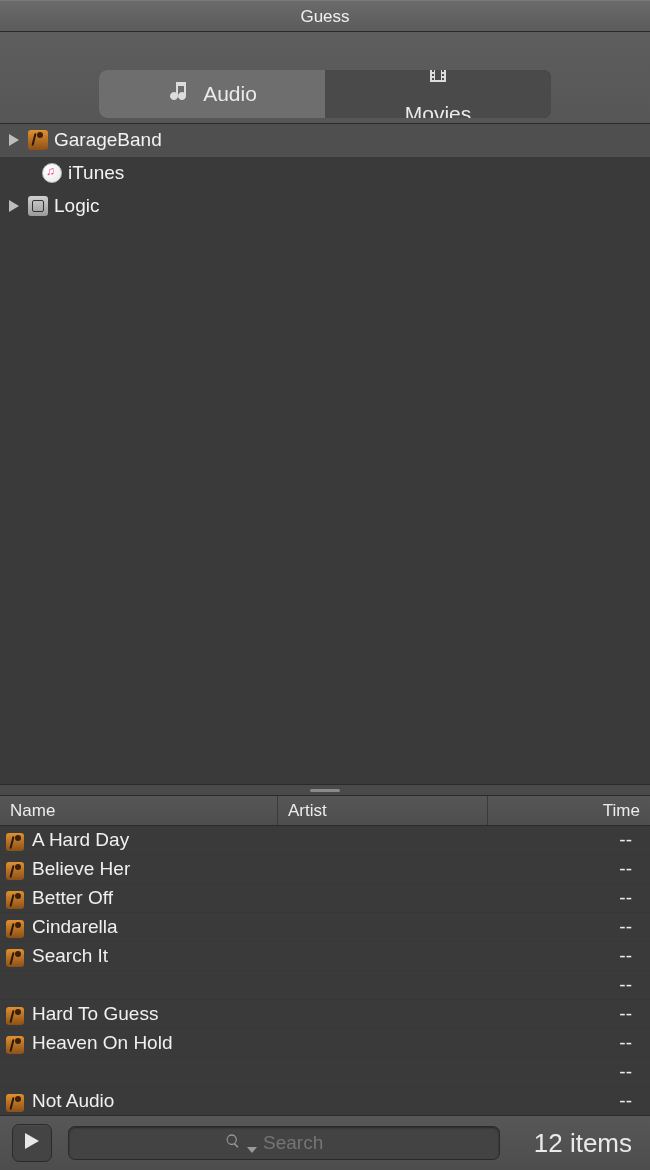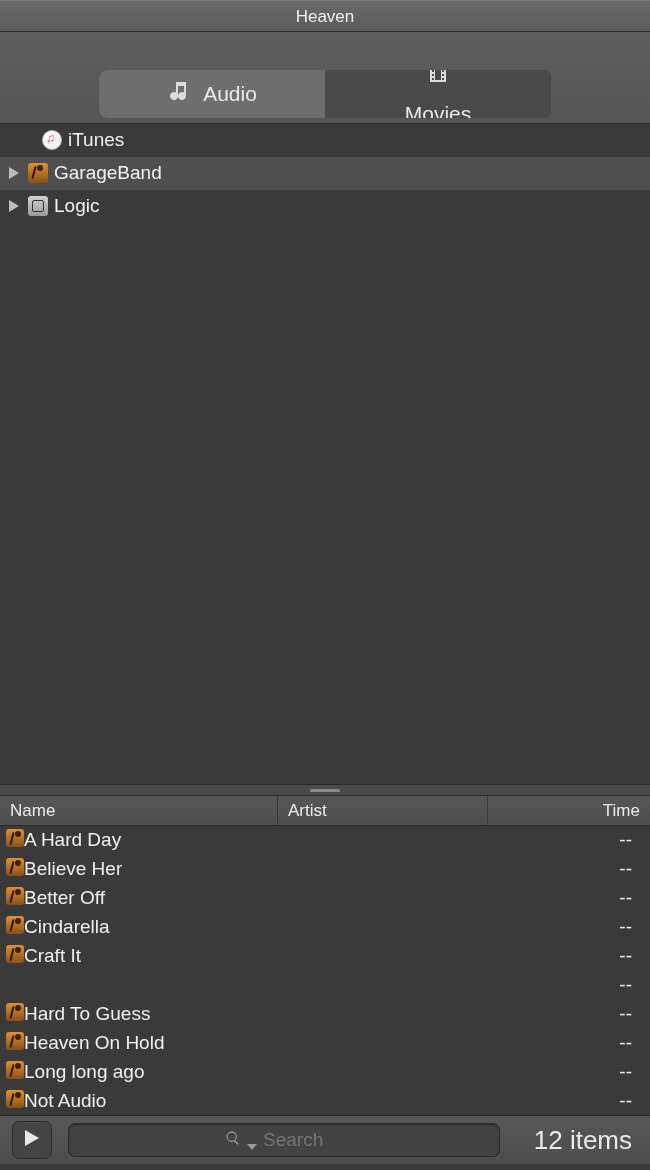--- a/index.html
+++ b/index.html
@@ -101,26 +101,26 @@
   .th.artist { flex: 0 0 210px; text-align: right;}
   .th.time { flex: 1; justify-content:flex-end; border-right:none;}
   .table-body {
     height: 289px; overflow:hidden; background:#3a3a3a;
   }
   .tr {
     height: 29px; display:flex; align-items:center;
     font-size:19px; color:#f0f0f0;
     border-bottom:1px solid rgba(0,0,0,0.05);
   }
-  .td.name { flex: 0 0 278px; display:flex;align-items:flex-start;padding-left:6px; white-space:nowrap; overflow:hidden;}
+  .td.name { flex: 0 0 278px; display:flex;align-items:flex-end;gap:8px; padding-left:6px; white-space:nowrap; overflow:hidden;}
   .td.artist{ flex: 0 0 210px; }
   .td.time { flex:1; padding-right:18px; text-align:right; color:#ececec;}
   .row-icon{ width:18px;height:18px; flex-shrink:0;}
   .footer {
-    height:49px;
+    height:55px;
     background:linear-gradient(#575757,#4d4d4d);
     border-top:1px solid #2a2a2a;
     display:flex; align-items:center; padding:0 12px; gap:16px;
   }
   .play-btn {
     width:40px;height:38px;border-radius:7px;
     background:#444; border:1px solid #2a2a2a;
     display:flex;align-items:center;justify-content:center;
     box-shadow: 0 1px 0 rgba(255,255,255,0.05) inset;
   }
@@ -136,21 +136,21 @@
   .searchwrap input{
     background:transparent;border:none;outline:none;color:#e8e8e8;font-size:19px;width:80px;
   }
   .count{ margin-left:auto; font-size:26px; color:#eaeaea; padding-right:6px;}
   .chev{width:10px;height:10px; display:inline-block;}
   .chev svg{width:10px;height:10px;fill:#9a9a9a;}
 </style>
 </head>
 <body>
 
-<div class="titlebar">Heaven</div>
+<div class="titlebar">Guess</div>
 
 <div class="toolbar">
   <div class="segmented">
     <div class="seg active">
       <span>
         <svg viewBox="0 0 24 24">
             <path d="M9 3v10.55A4 4 0 1 0 11 17V7h6v6.55A4 4 0 1 0 19 17V3H9z"></path>
           </svg>
       </span>
       <span>Audio</span>
@@ -162,37 +162,37 @@
           </svg>
       </span>
       <span>Movies</span>
     </div>
   </div>
 </div>
 
 <div class="upper-area">
   <div class="sourcelist">
 
-    <div class="src-row">
-      <span class="indent"></span>
-      <span class="src-icon icon-itunes"></span>
-      <span class="src-label">iTunes</span>
-    </div>
-
     <div class="src-row selected">
       <span class="disclosure">
         <svg viewBox="0 0 10 12">
             <path d="M0 0l10 6-10 6z"></path>
           </svg>
       </span>
       <span class="src-icon icon-gb"></span>
       <span class="src-label">GarageBand</span>
     </div>
 
     <div class="src-row">
+      <span class="indent"></span>
+      <span class="src-icon icon-itunes"></span>
+      <span class="src-label">iTunes</span>
+    </div>
+
+    <div class="src-row">
       <span class="disclosure">
         <svg viewBox="0 0 10 12">
             <path d="M0 0l10 6-10 6z"></path>
           </svg>
       </span>
       <span class="src-icon icon-logic"></span>
       <span class="src-label">Logic</span>
     </div>
 
   </div>
@@ -238,21 +238,21 @@
       <div class="td name">
         <span class="row-icon icon-gb"></span>
         <span>Cindarella</span>
       </div>
       <div class="td artist"></div>
       <div class="td time">--</div>
     </div>
     <div class="tr">
       <div class="td name">
         <span class="row-icon icon-gb"></span>
-        <span>Craft It</span>
+        <span>Search It</span>
       </div>
       <div class="td artist"></div>
       <div class="td time">--</div>
     </div>
     <div class="tr">
       <div class="td artist"></div>
       <div class="td time">--</div>
     </div>
     <div class="tr">
       <div class="td name">
@@ -264,24 +264,20 @@
     </div>
     <div class="tr">
       <div class="td name">
         <span class="row-icon icon-gb"></span>
         <span>Heaven On Hold</span>
       </div>
       <div class="td artist"></div>
       <div class="td time">--</div>
     </div>
     <div class="tr">
-      <div class="td name">
-        <span class="row-icon icon-gb"></span>
-        <span>Long long ago</span>
-      </div>
       <div class="td artist"></div>
       <div class="td time">--</div>
     </div>
     <div class="tr">
       <div class="td name">
         <span class="row-icon icon-gb"></span>
         <span>Not Audio</span>
       </div>
       <div class="td artist"></div>
       <div class="td time">--</div>

